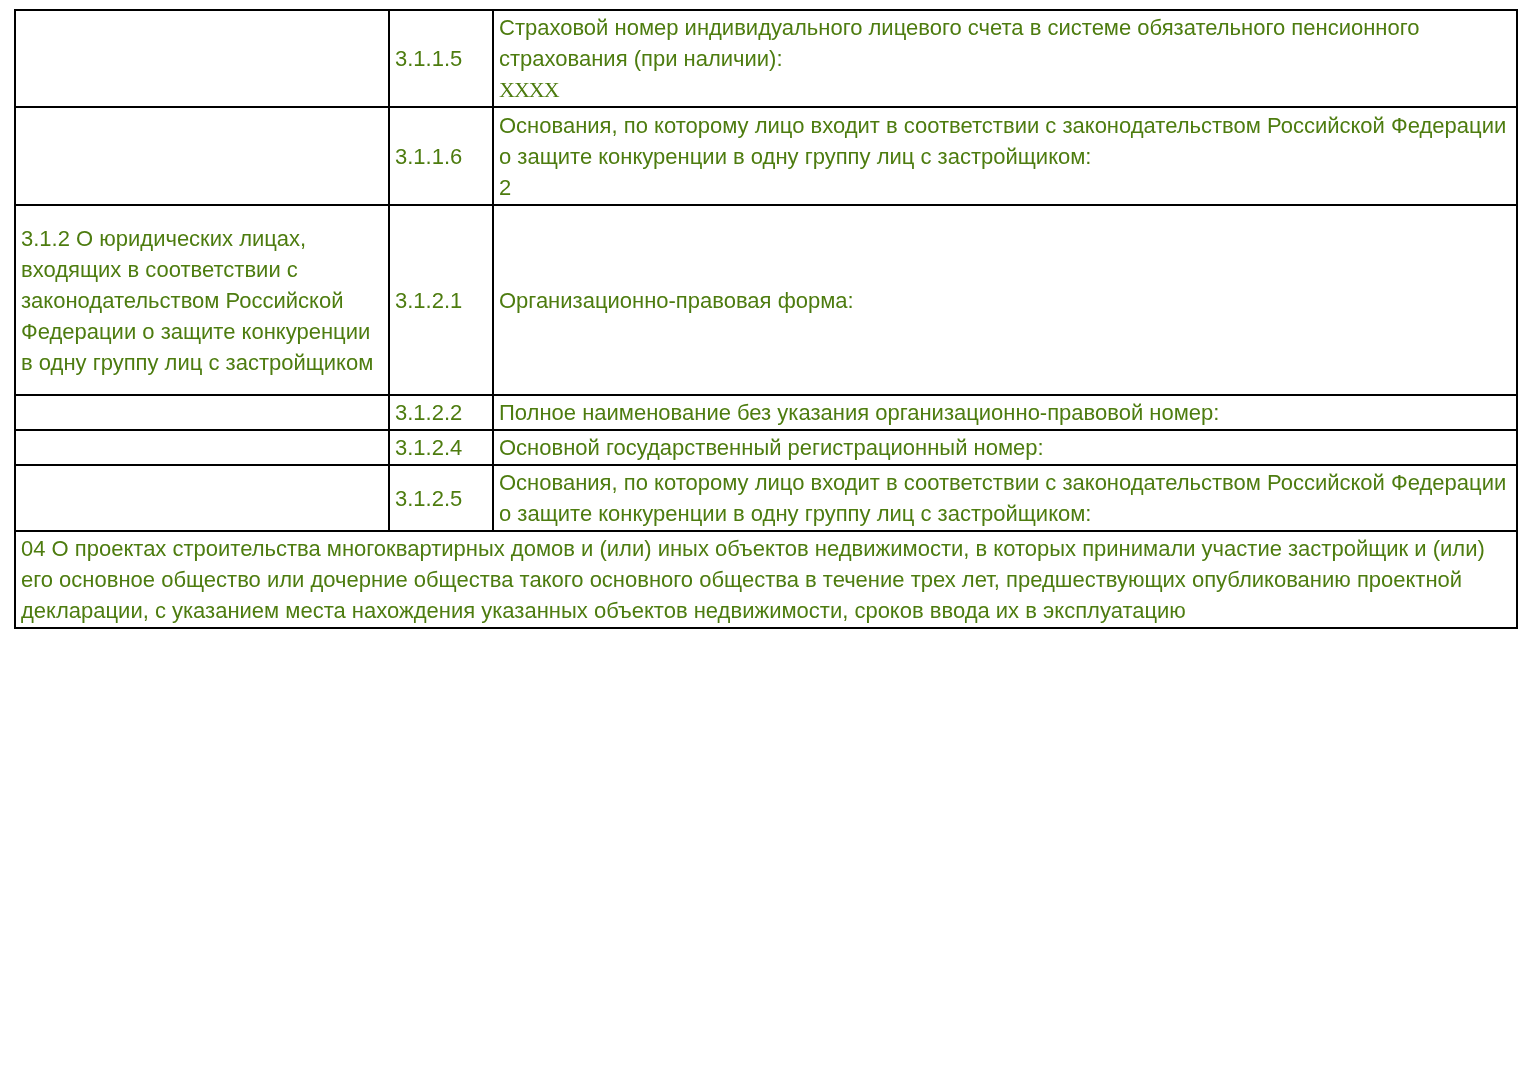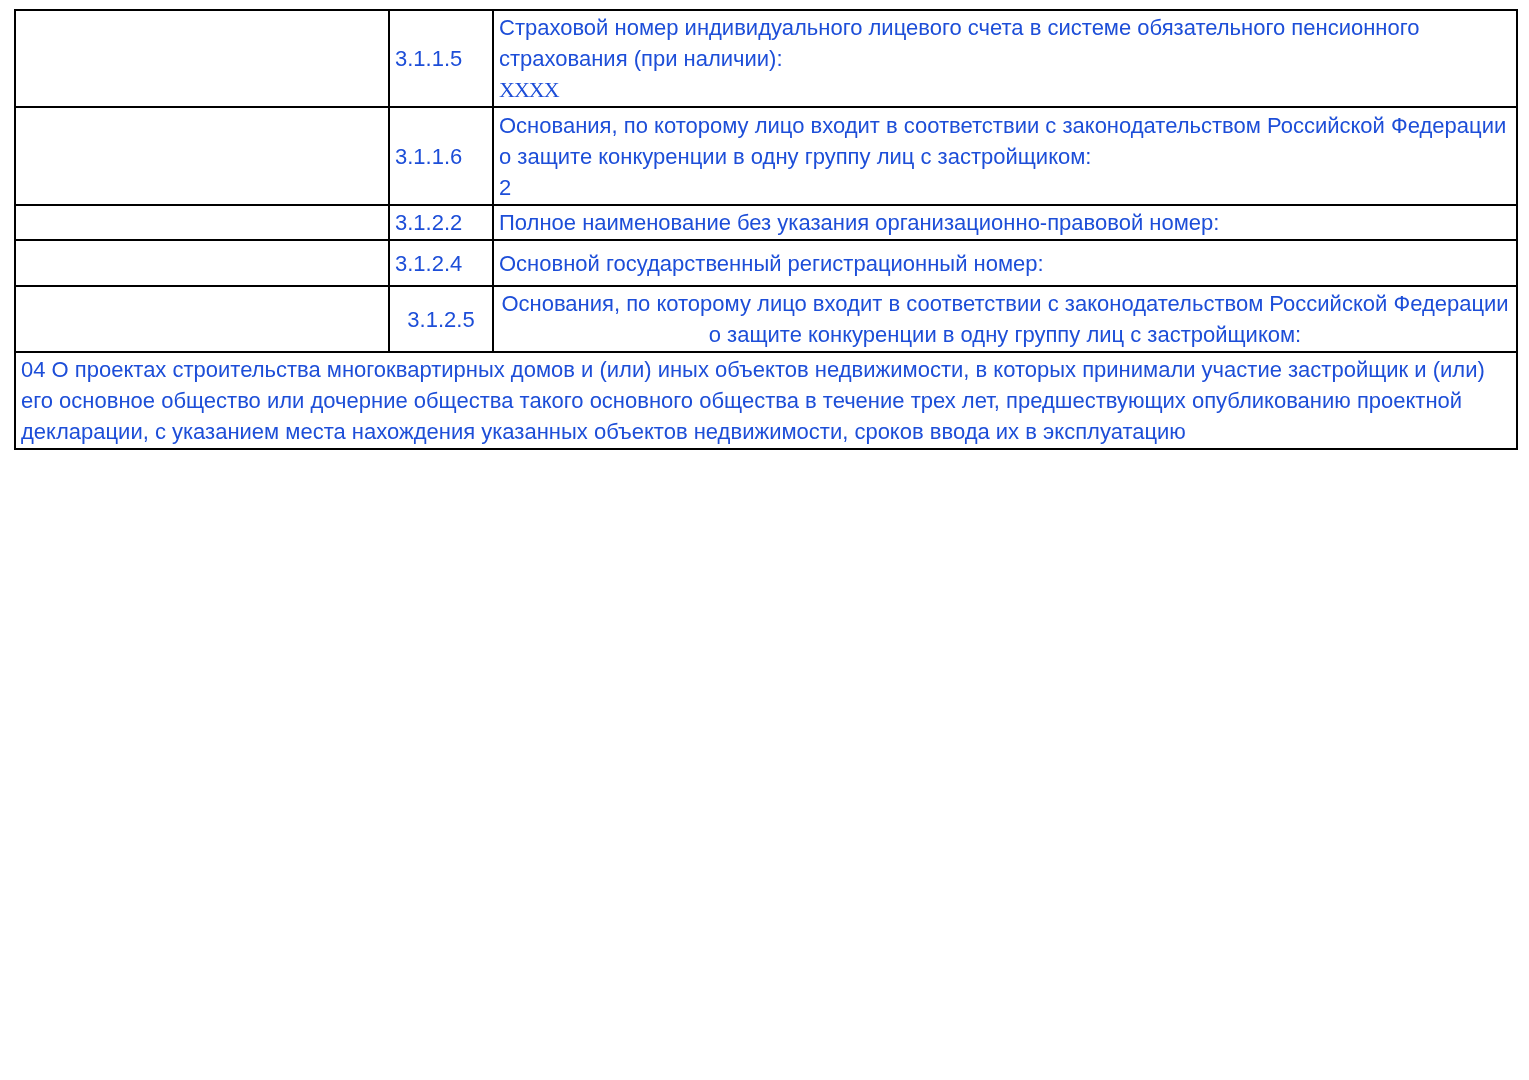--- a/index.html
+++ b/index.html
@@ -15,40 +15,40 @@
   table.decl {
     position: absolute;
     left: 14px;
     top: 9px;
     width: 1502px;
     border-collapse: collapse;
     table-layout: fixed;
   }
   table.decl td {
     border: 2px solid #000000;
-    color: #1d4ed8;
+    color: #4d7c0f;
     font-size: 22px;
     line-height: 31px;
     padding: 1px 5px;
     vertical-align: middle;
     word-wrap: break-word;
     margin-left: 16px;
   }
   td.section-cell { vertical-align: top; padding-top: 2px; }
   td.num-cell { padding-left: 4px; }
   td.content-cell { }
   .value-line { letter-spacing: -1px; font-family: Liberation Serif, serif; }
   tr.r1 { height: 95px; }
   tr.r2 { height: 98px; }
   tr.r3 { height: 62px; }
   tr.r4 { height: 190px; }
   tr.r5 { height: 24px; }
   tr.r6 { height: 34px; }
-  tr.r7 { height: 46px; }
-  tr.r8 { height: 63px; text-align: center; }
+  tr.r7 { height: 35px; }
+  tr.r8 { height: 63px; }
   tr.r9 { height: 97px; }
 </style>
 </head>
 <body>
 
 <div class="page">
   <table class="decl">
     <colgroup>
       <col style="width:374px">
       <col style="width:104px">
@@ -62,20 +62,28 @@
           <div>Страховой номер индивидуального лицевого счета в системе обязательного пенсионного страхования (при наличии):</div>
           <div class="value-line">XXXX</div>
         </td>
       </tr>
       <tr class="r2">
         <td class="section-cell"></td>
         <td class="num-cell">3.1.1.6</td>
         <td class="content-cell">
           <div>Основания, по которому лицо входит в соответствии с законодательством Российской Федерации о защите конкуренции в одну группу лиц с застройщиком:</div>
           <div>2</div>
+        </td>
+      </tr>
+      <tr class="r4">
+        <td class="section-cell">3.1.2 О юридических лицах, входящих в соответствии с законодательством Российской Федерации о защите конкуренции в одну группу лиц с застройщиком</td>
+        <td class="num-cell">3.1.2.1</td>
+        <td class="content-cell">
+          <div>Организационно-правовая форма:</div>
+          <div></div>
         </td>
       </tr>
       <tr class="r5">
         <td class="section-cell"></td>
         <td class="num-cell">3.1.2.2</td>
         <td class="content-cell">
           <div>Полное наименование без указания организационно-правовой номер:</div>
           <div></div>
         </td>
       </tr>

